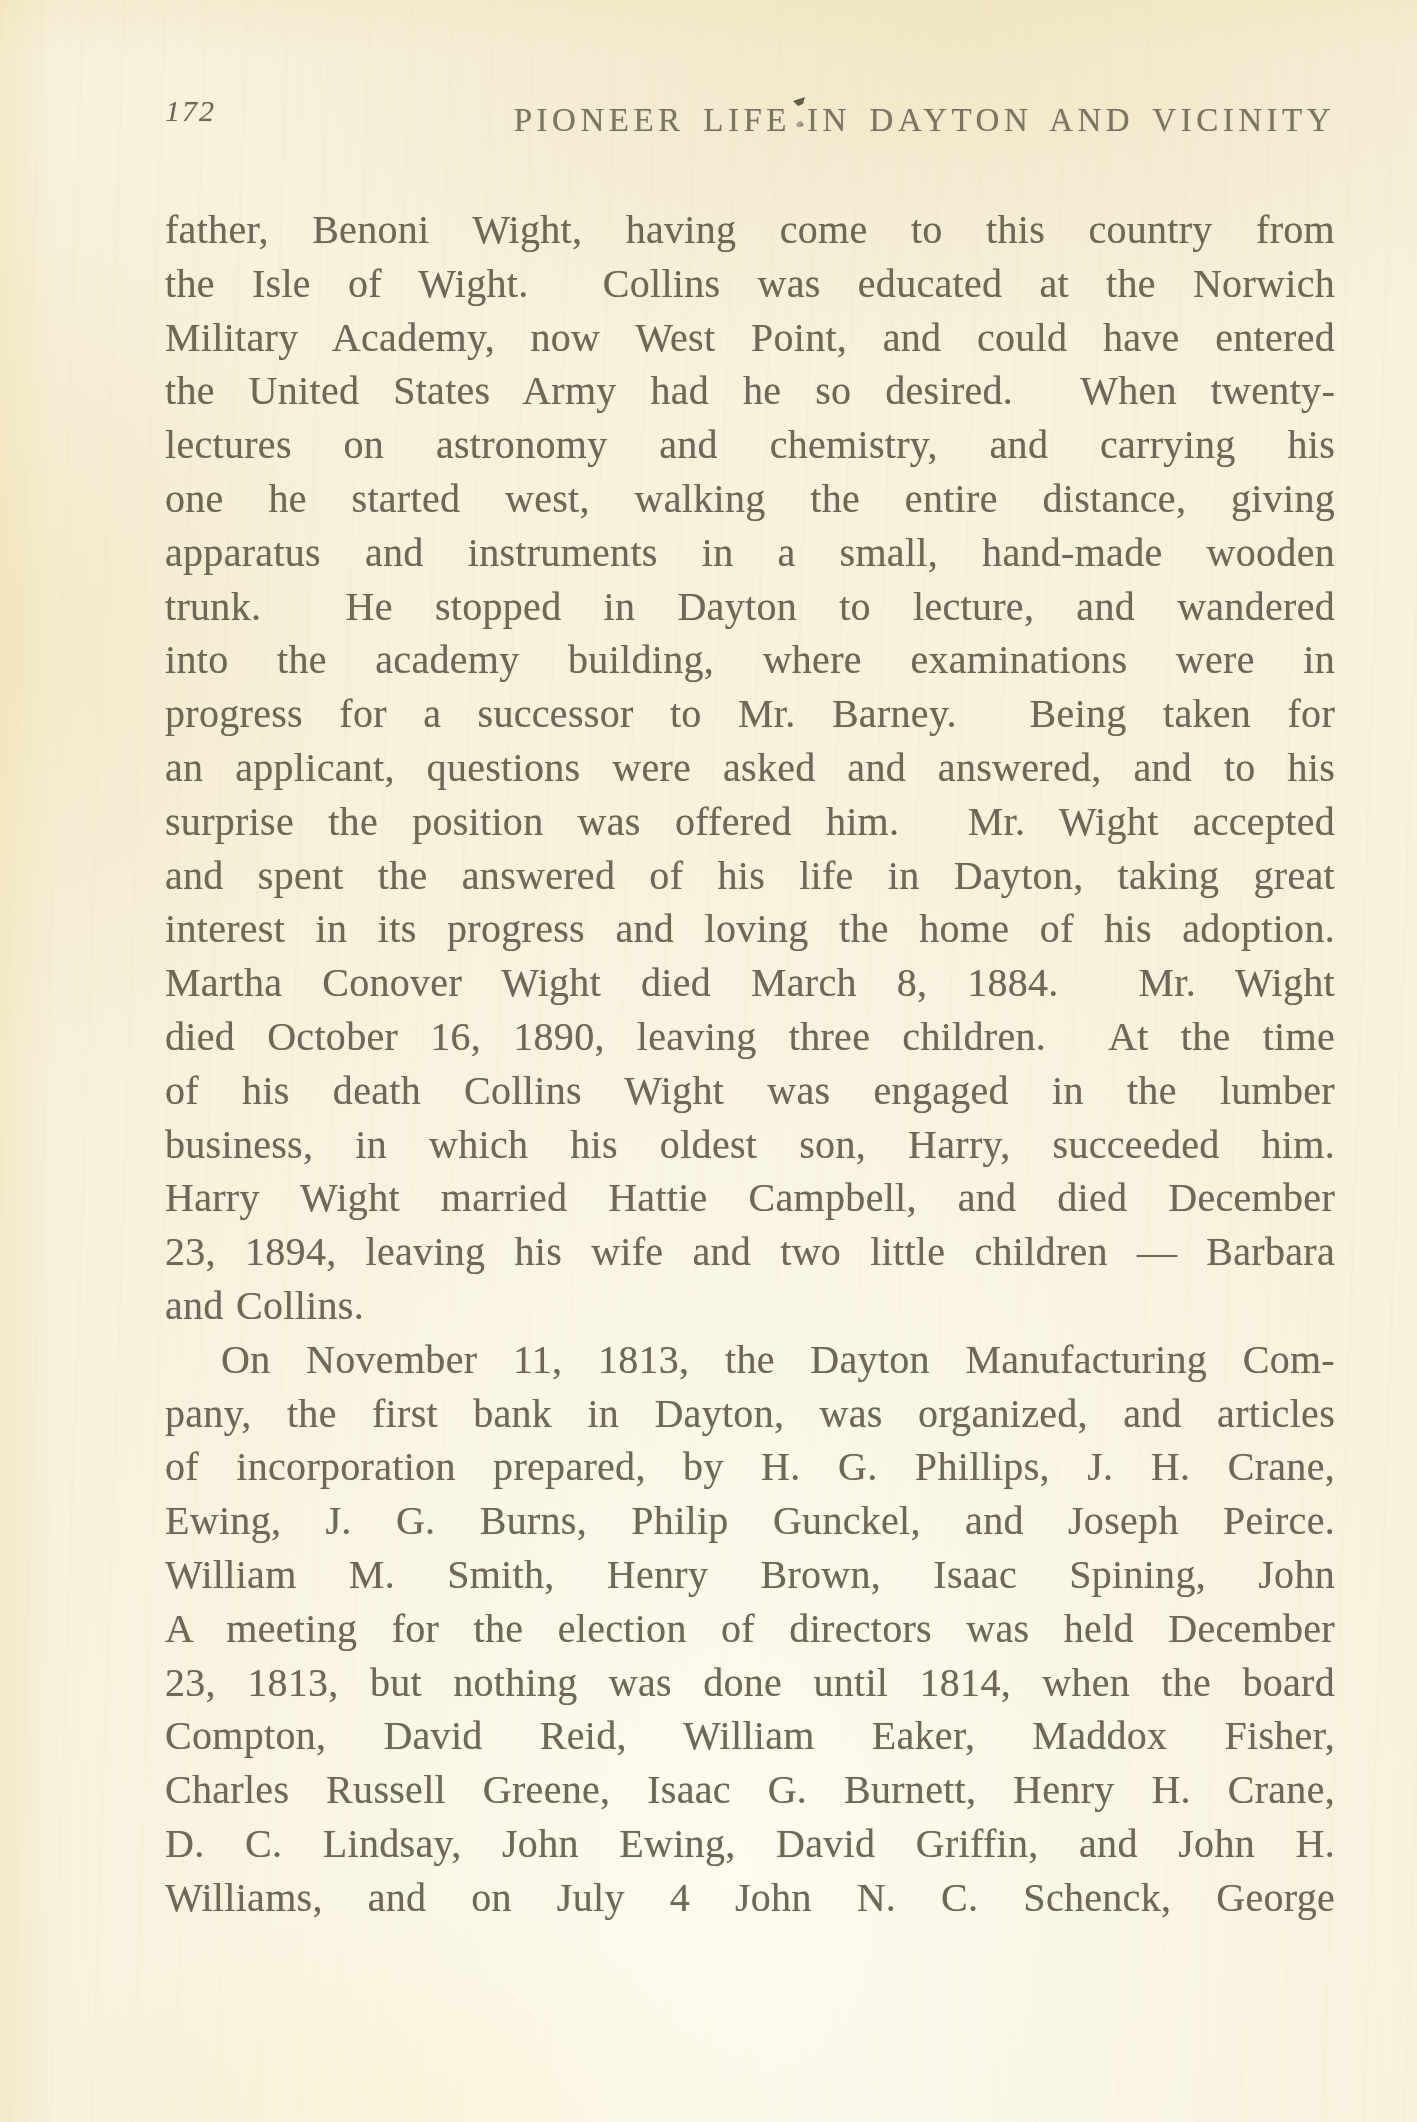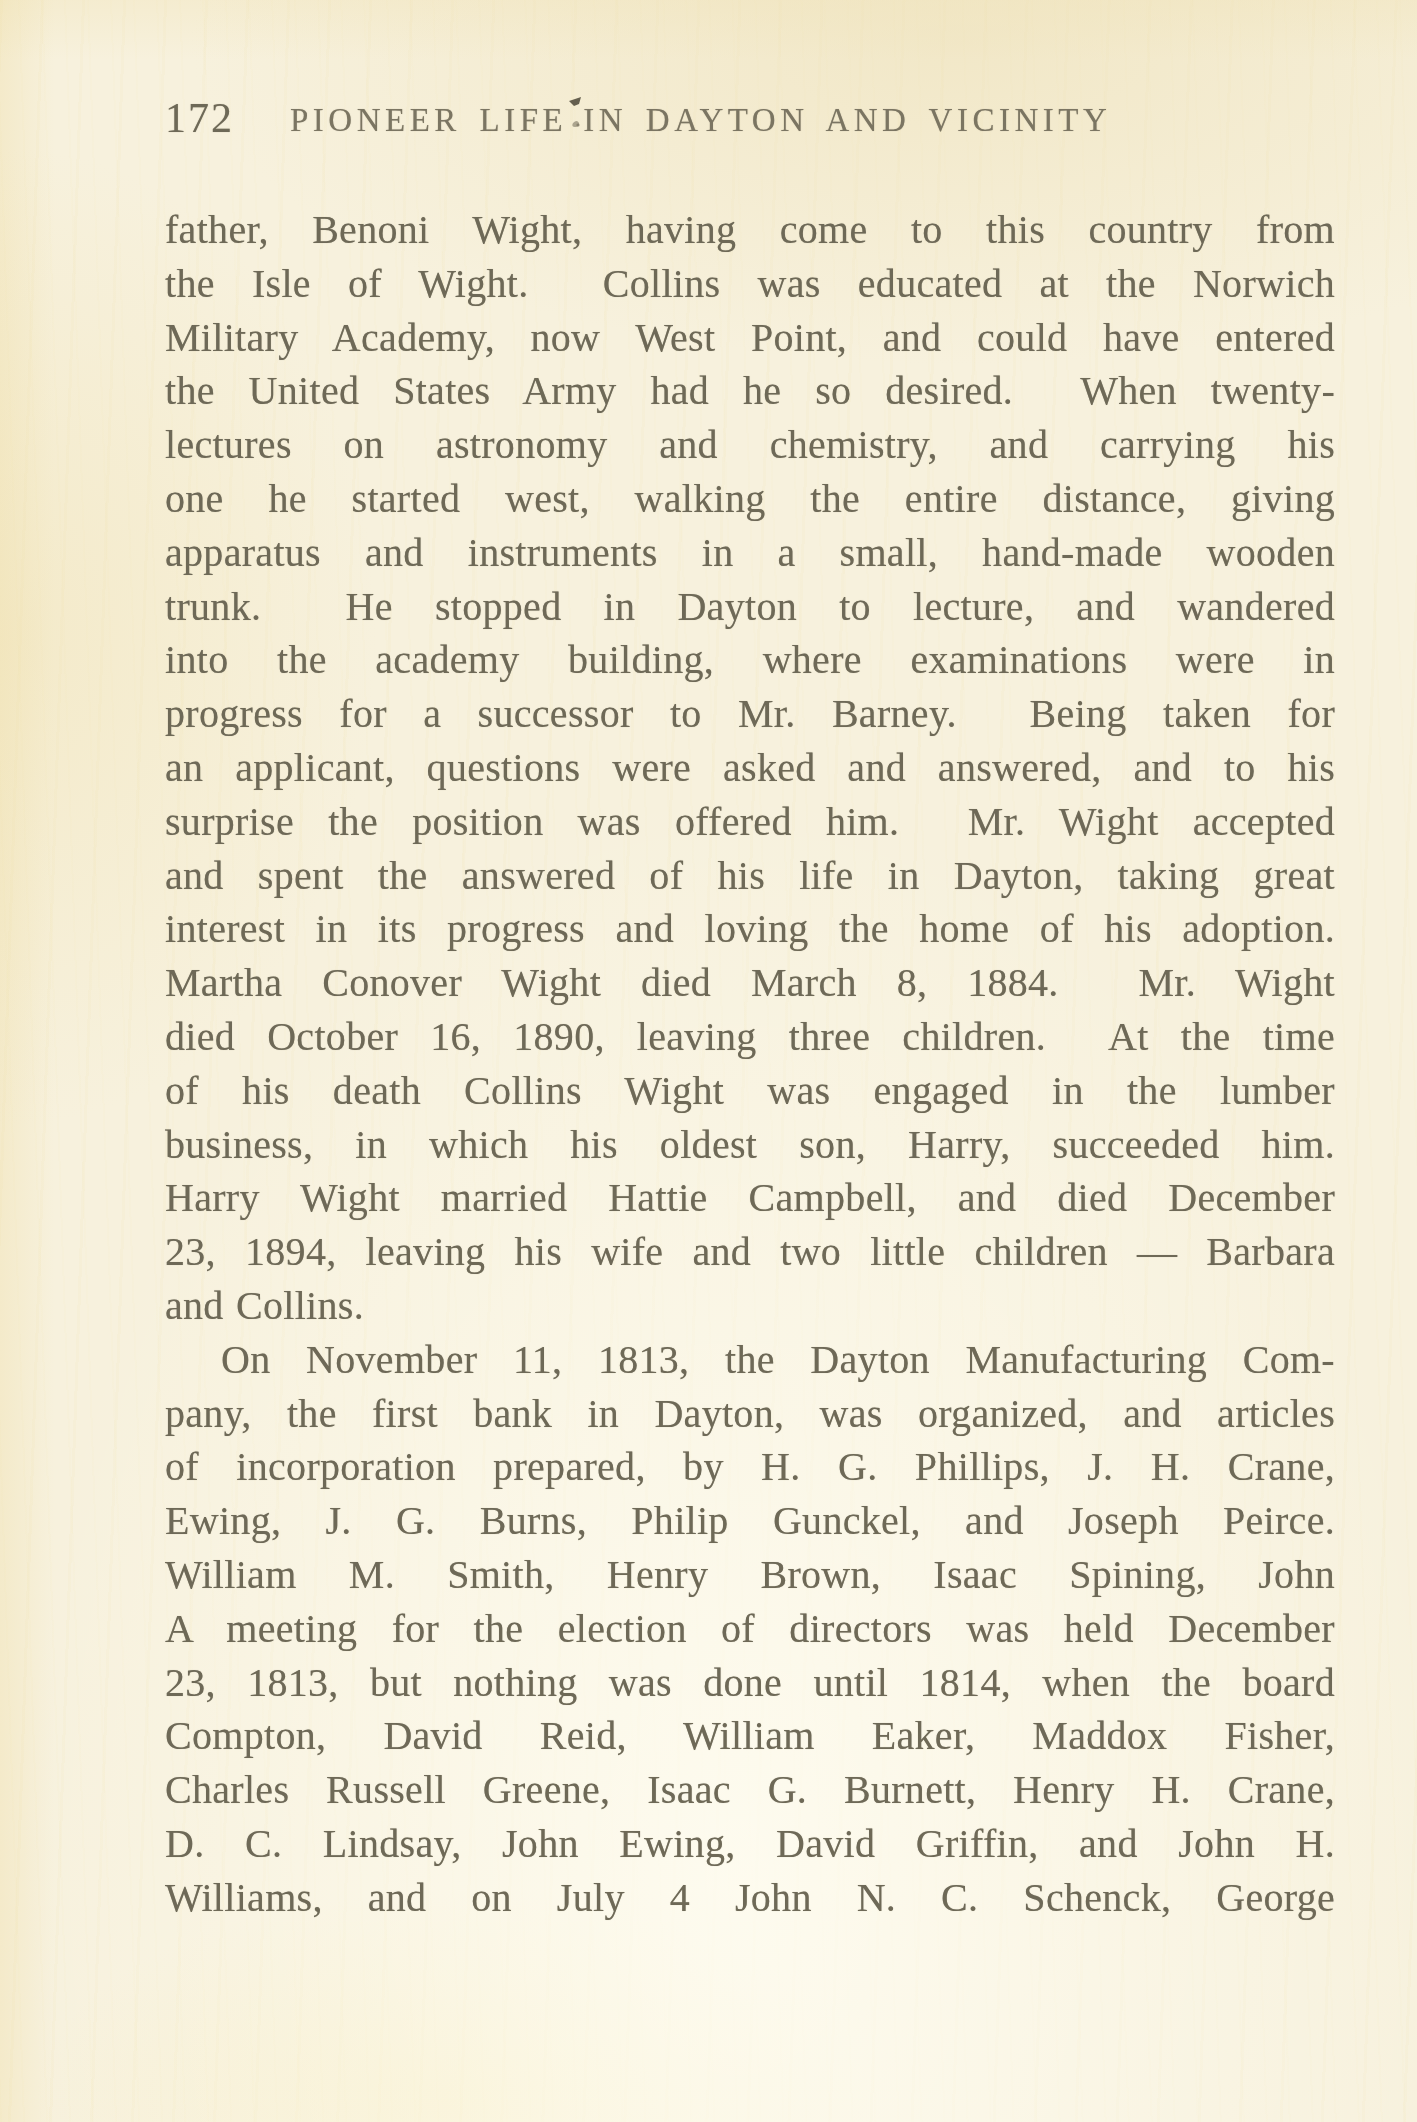--- a/index.html
+++ b/index.html
@@ -22,31 +22,32 @@
       linear-gradient(180deg, rgba(236,218,160,0.22), rgba(236,218,160,0) 60px),
       repeating-linear-gradient(92deg, rgba(229,205,118,0.055) 0 3px, rgba(255,255,255,0) 3px 41px),
       repeating-linear-gradient(88deg, rgba(240,222,150,0.045) 0 2px, rgba(255,255,255,0) 2px 23px);
     font-family: "Liberation Serif", "DejaVu Serif", serif;
     color: #6e6957;
   }
   .pagenum {
     position: absolute;
     top: 94px;
     left: 165px;
-    font-size: 42px;
+    font-size: 30px;
     letter-spacing: 2px;
     color: #6e6957;
     text-shadow: 0 0 1px rgba(110,105,87,0.45);
+    font-style: italic;
   }
   .running-header {
     position: absolute;
     top: 101px;
     left: 290px;
     width: 1045px;
-    text-align: left;
+    text-align: right;
     font-size: 33px;
     letter-spacing: 4.5px;
     word-spacing: 6px;
     white-space: nowrap;
     color: #7b7562;
     text-shadow: 0 0 1px rgba(120,114,96,0.45);
   }
   .smudge {
     display: inline-block;
     position: relative;

